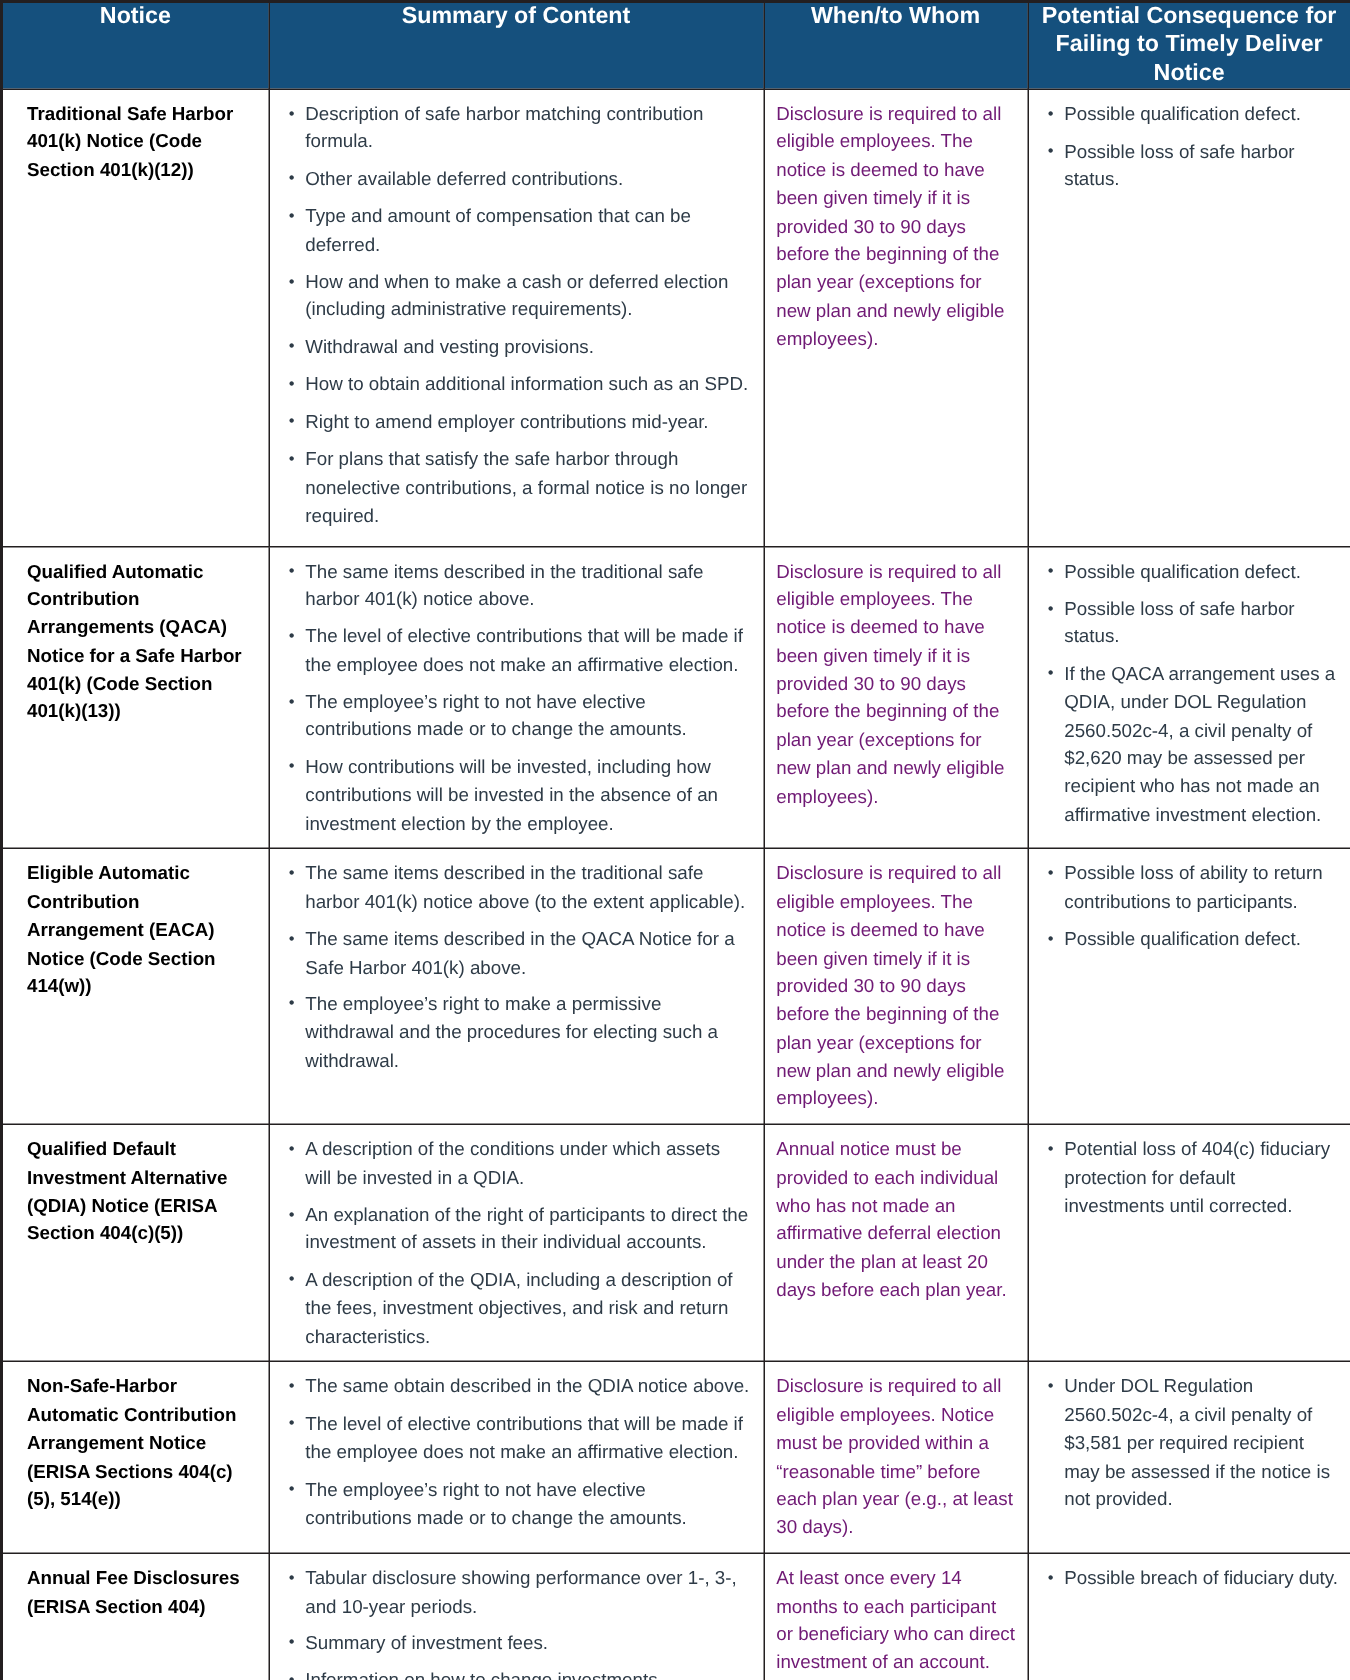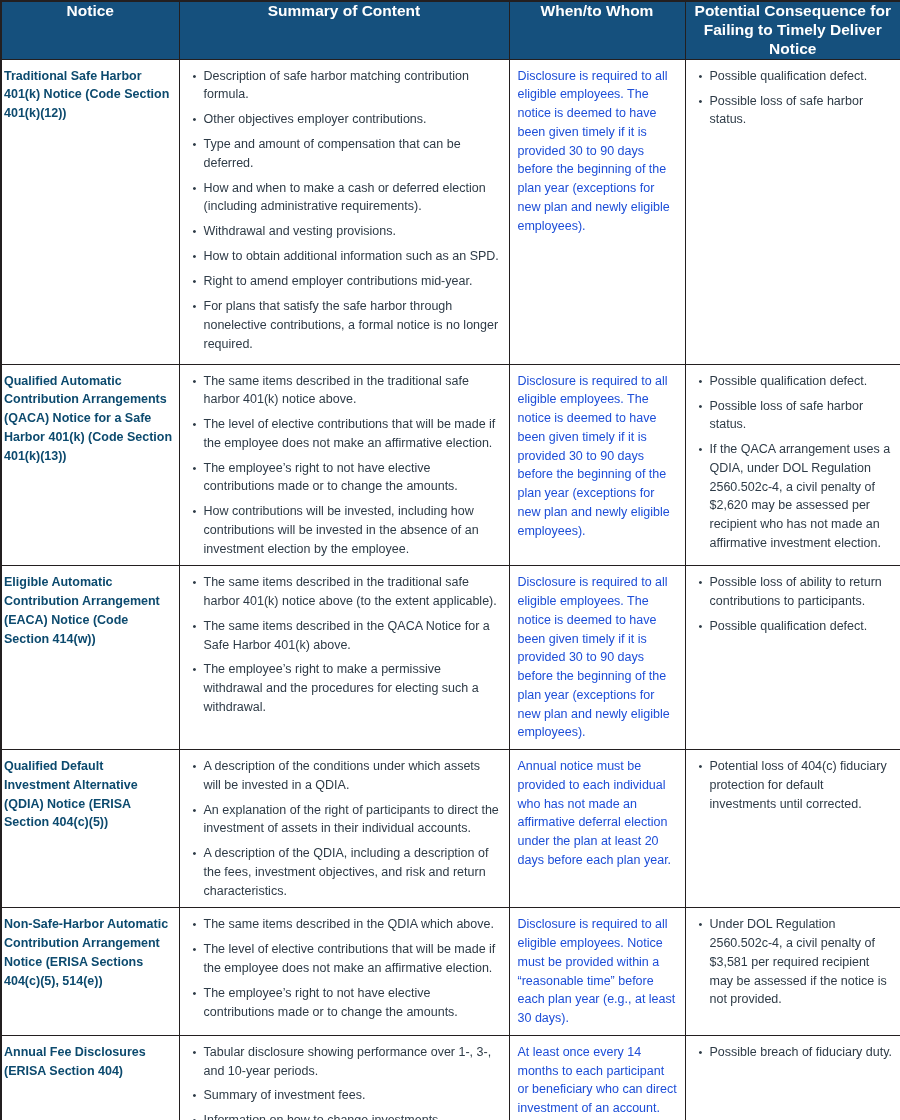--- a/index.html
+++ b/index.html
@@ -50,28 +50,28 @@
   
   tbody tr:nth-child(1) { height: 305px; }
   tbody tr:nth-child(2) { height: 191px; }
   tbody tr:nth-child(3) { height: 180px; }
   tbody tr:nth-child(4) { height: 149px; }
   tbody tr:nth-child(5) { height: 120px; }
   tbody tr:nth-child(6) { height: 101px; }
 
   .notice-title {
     font-weight: bold;
-    color: #0c4a6e;
+    color: #000000;
     font-size: 12.5px;
     line-height: 1.5;
-    padding: 7px 6px 7px 2px;
+    padding: 7px 6px 7px 16px;
   }
 
   .body-text {
-    color: #1d4ed8;
+    color: #701a75;
     font-size: 12.5px;
     line-height: 1.5;
     margin: 0;
     padding: 7px 7px 7px 8px;
   }
 
   ul.bullets {
     list-style: none;
     margin: 0;
     padding: 7px 8px 7px 6px;
@@ -121,21 +121,21 @@
             <div class="notice-title">Traditional Safe Harbor 401(k) Notice (Code Section 401(k)(12))</div>
           </td>
           <td>
             <ul class="bullets">
               <li>
                 <span class="dot">•</span>
                 <span class="txt">Description of safe harbor matching contribution formula.</span>
               </li>
               <li>
                 <span class="dot">•</span>
-                <span class="txt">Other objectives employer contributions.</span>
+                <span class="txt">Other available deferred contributions.</span>
               </li>
               <li>
                 <span class="dot">•</span>
                 <span class="txt">Type and amount of compensation that can be deferred.</span>
               </li>
               <li>
                 <span class="dot">•</span>
                 <span class="txt">How and when to make a cash or deferred election (including administrative requirements).</span>
               </li>
               <li>
@@ -285,21 +285,21 @@
           </td>
         </tr>
         <tr>
           <td>
             <div class="notice-title">Non-Safe-Harbor Automatic Contribution Arrangement Notice (ERISA Sections 404(c)(5), 514(e))</div>
           </td>
           <td>
             <ul class="bullets">
               <li>
                 <span class="dot">•</span>
-                <span class="txt">The same items described in the QDIA which above.</span>
+                <span class="txt">The same obtain described in the QDIA notice above.</span>
               </li>
               <li>
                 <span class="dot">•</span>
                 <span class="txt">The level of elective contributions that will be made if the employee does not make an affirmative election.</span>
               </li>
               <li>
                 <span class="dot">•</span>
                 <span class="txt">The employee’s right to not have elective contributions made or to change the amounts.</span>
               </li>
             </ul>

